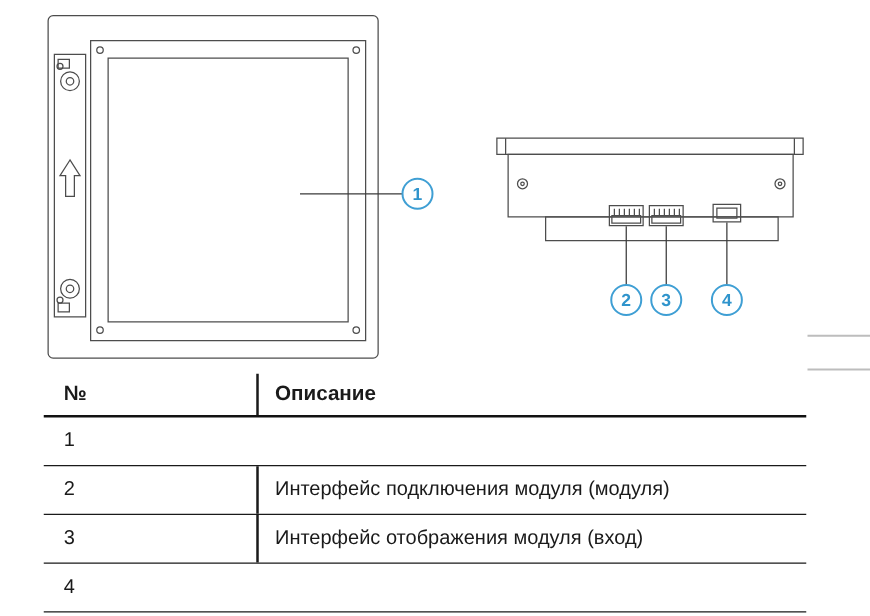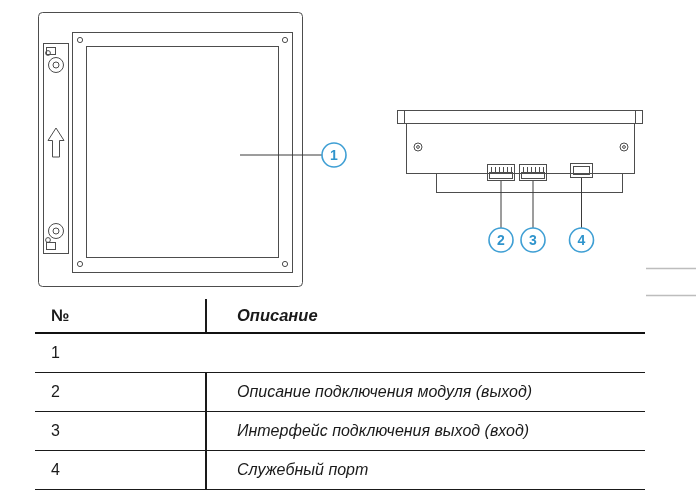--- a/index.html
+++ b/index.html
@@ -21,21 +21,21 @@
   .filled-dark{fill:#6e6e6e;stroke:#4d4d4d;}
   
   .parts-table{
     position:absolute;left:35px;top:299px;width:610px;
     font-size:16px;
   }
   .trow{display:flex;border-bottom:1.6px solid #1a1a1a;align-items:stretch;}
   .trow.thead{font-weight:bold;border-bottom:2.2px solid #111;font-size:16.5px;}
   .tcell{line-height:20px;}
   .c1{width:170px;box-sizing:border-box;padding:9px 6px 9px 16px;}
-  .c2{flex:1;border-left:2px solid #1a1a1a;box-sizing:border-box;padding:9px 6px 9px 30px;font-style:italic;}
+  .c2{flex:1;border-left:2px solid #1a1a1a;box-sizing:border-box;padding:9px 6px 9px 13px;}
   .thead .tcell{padding-top:6px;padding-bottom:7px;}
 </style>
 </head>
 <body>
 
 <svg class="figure-area" viewBox="0 0 696 298" xmlns="http://www.w3.org/2000/svg">
 
   <g class="draw">
 
     <rect x="38.5" y="12.5" width="264" height="274" rx="4"></rect>
@@ -129,23 +129,22 @@
 <div class="parts-table">
   <div class="trow thead">
     <div class="tcell c1">№</div>
     <div class="tcell c2">Описание</div>
   </div>
   <div class="trow">
     <div class="tcell c1">1</div>
   </div>
   <div class="trow">
     <div class="tcell c1">2</div>
-    <div class="tcell c2">Описание подключения модуля (выход)</div>
+    <div class="tcell c2">Интерфейс подключения модуля (модуля)</div>
   </div>
   <div class="trow">
     <div class="tcell c1">3</div>
-    <div class="tcell c2">Интерфейс подключения выход (вход)</div>
+    <div class="tcell c2">Интерфейс отображения модуля (вход)</div>
   </div>
   <div class="trow">
     <div class="tcell c1">4</div>
-    <div class="tcell c2">Служебный порт</div>
   </div>
 </div>
 
 </body></html>

